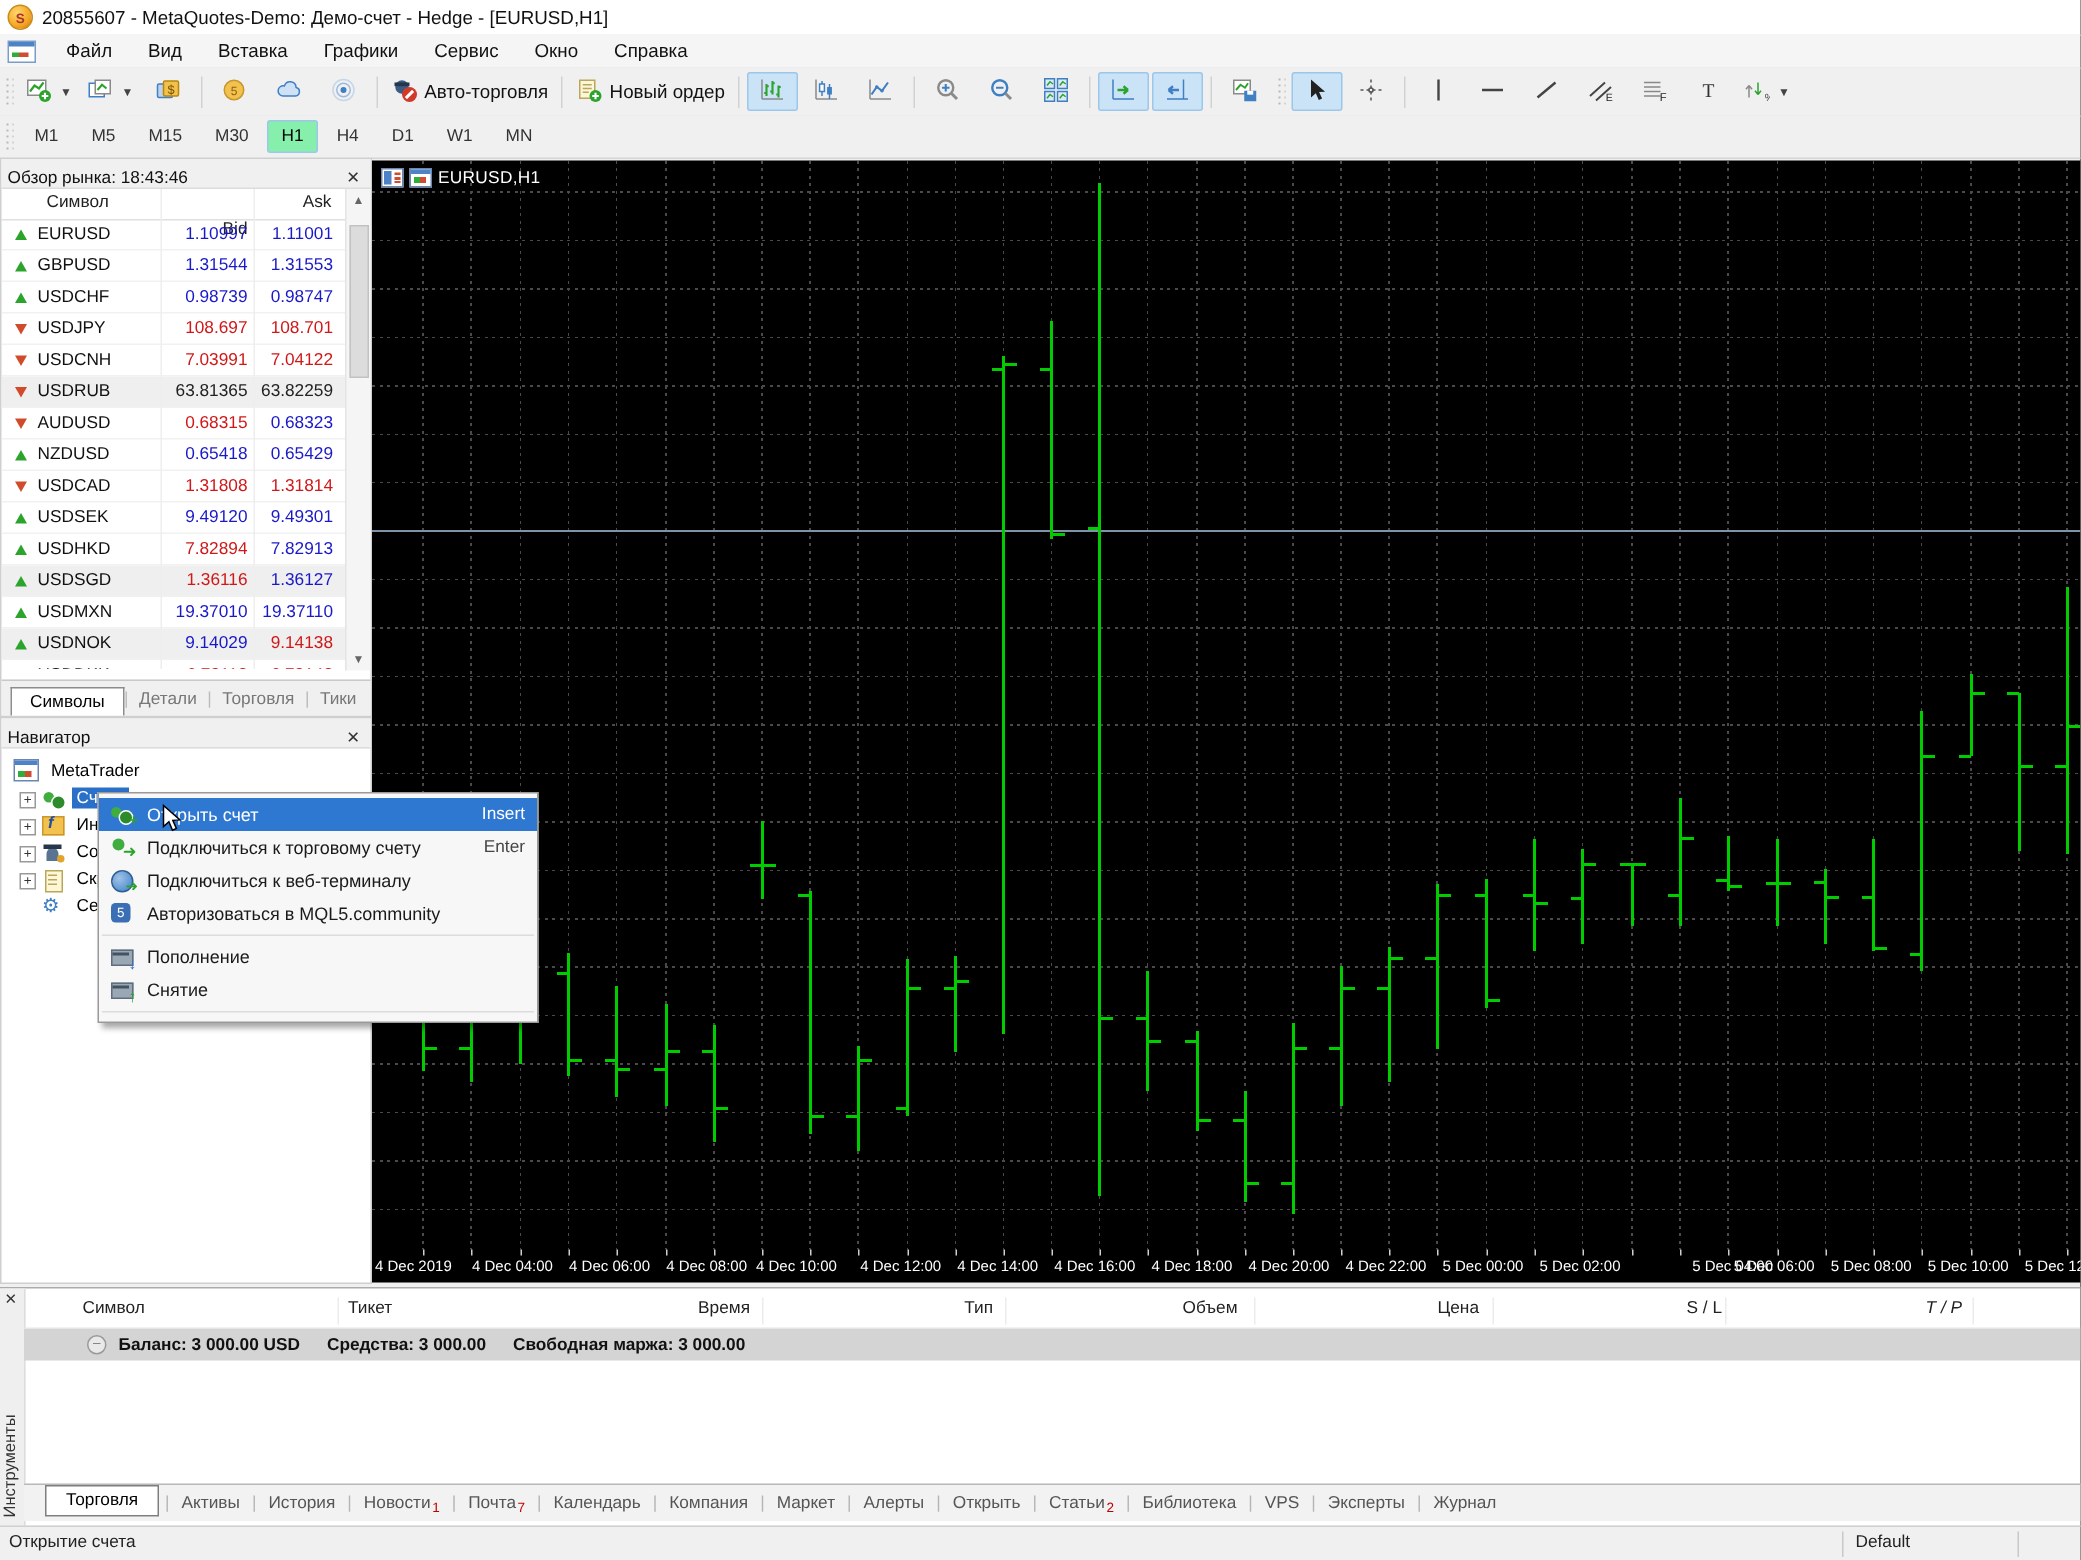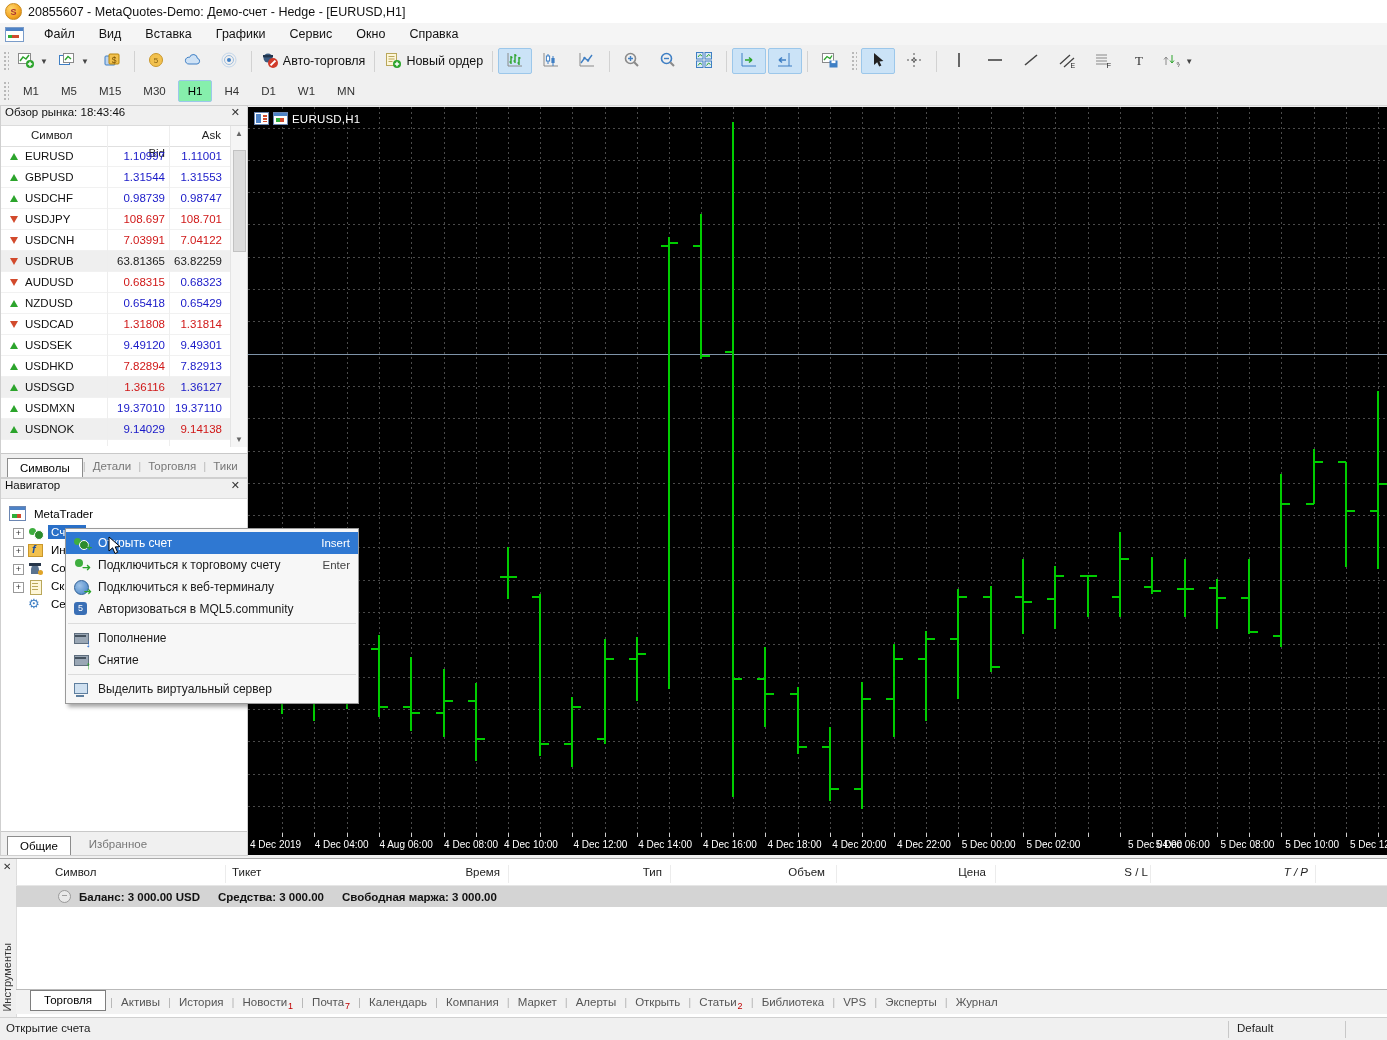--- a/index.html
+++ b/index.html
@@ -27,21 +27,21 @@
   .tbtn{min-width:26px;height:24px;margin:1px;border:1px solid transparent;border-radius:2px;
         display:flex;align-items:center;justify-content:center;gap:4px;padding:0 3px}
   .tbtn.active{background:#cbe3f7;border-color:#9cc7ea}
   .tbtn .cap{font-size:12.5px;color:#111;white-space:nowrap}
   .tsep{width:1px;height:21px;background:#d2d2d2;margin:0 4px}
   .dd{font-size:8px;color:#444;margin-left:1px}
   .tf{padding:4px 9px;margin:0 1px;font-size:11.5px;color:#333;border:1px solid transparent;border-radius:2px}
   .tf.active{background:#86efac;border-color:#9cc7ea;color:#000}
   
   .panel{background:#fff;border:1px solid #cfcfcf}
-  .phead{height:19px;background:#f0f0f0;border-bottom:1px solid #dcdcdc;display:flex;align-items:flex-start;font-size:11.5px;color:#111;padding:0 4px}
+  .phead{height:19px;background:#f0f0f0;border-bottom:1px solid #dcdcdc;display:flex;align-items:flex-end;font-size:11.5px;color:#111;padding:0 4px}
   .phead .x{margin-left:auto;font-size:11px;color:#333;padding:0 3px;font-weight:bold}
   #market-watch{left:0;top:105px;width:246px;height:371px}
   #mw-colheader{position:absolute;left:0;top:20px;width:230px;height:20px;border-bottom:1px solid #e0e0e0;font-size:11.5px;color:#222}
   #mw-rows{position:absolute;left:0;top:40px;width:230px;height:300px;overflow:hidden}
   .mw-row{height:20px;display:flex;align-items:center;position:relative;border-bottom:1px solid #f1f1f1}
   .mw-row.shaded{background:#efefef}
   .arr{width:9px;height:9px;margin:0 6px 0 9px;position:relative}
   .arr.up:before{content:"";position:absolute;left:0;top:1px;border-left:4.5px solid transparent;border-right:4.5px solid transparent;border-bottom:7px solid #2ca42c}
   .arr.down:before{content:"";position:absolute;left:0;top:1px;border-left:4.5px solid transparent;border-right:4.5px solid transparent;border-top:7px solid #d24a2c}
   .sym{font-size:11.5px;color:#111}
@@ -493,24 +493,20 @@
         </span>
         <span class="tlabel">Скрипты</span>
       </div>
       <div class="tree-row">
         <span style="width: 15px; margin-left: 12px;"></span>
         <span class="tico">
           <span style="position:absolute;left:0;top:-2px;color:#3f7fc4;font-size:13px">⚙</span>
         </span>
         <span class="tlabel">Сервисы</span>
       </div>
-    </div>
-  <div class="tabstrip" id="nav-tabs">
-      <span class="tab-active">Общие</span>
-      <span class="tab-plain" style="padding: 3px 18px 5px;">Избранное</span>
     </div>
 </div>
 
 <div id="chart" class="abs">
   <svg id="plot" width="1139" height="726" style="position:absolute;left:0;top:0" shape-rendering="crispEdges">
       <line x1="34" y1="0" x2="34" y2="726" stroke="#4a4a4a" stroke-width="1" stroke-dasharray="2 3"></line>
       <line x1="66" y1="0" x2="66" y2="726" stroke="#4a4a4a" stroke-width="1" stroke-dasharray="2 3"></line>
       <line x1="99" y1="0" x2="99" y2="726" stroke="#4a4a4a" stroke-width="1" stroke-dasharray="2 3"></line>
       <line x1="131" y1="0" x2="131" y2="726" stroke="#4a4a4a" stroke-width="1" stroke-dasharray="2 3"></line>
       <line x1="163" y1="0" x2="163" y2="726" stroke="#4a4a4a" stroke-width="1" stroke-dasharray="2 3"></line>
@@ -674,21 +670,21 @@
       <line x1="1130" y1="377" x2="1139" y2="377" stroke="#00cc00" stroke-width="2"></line>
     </svg>
   <div id="chart-head">
     <div class="wicon a"></div>
     <div class="wicon b"></div>
     <span id="chart-symbol">EURUSD,H1</span>
   </div>
   <div id="xaxis">
       <span class="xl" style="left: 2px;">4 Dec 2019</span>
       <span class="xl" style="left: 66.7px;">4 Dec 04:00</span>
-      <span class="xl" style="left: 131.4px;">4 Aug 06:00</span>
+      <span class="xl" style="left: 131.4px;">4 Dec 06:00</span>
       <span class="xl" style="left: 196.1px;">4 Dec 08:00</span>
       <span class="xl" style="left: 256px;">4 Dec 10:00</span>
       <span class="xl" style="left: 325.5px;">4 Dec 12:00</span>
       <span class="xl" style="left: 390.2px;">4 Dec 14:00</span>
       <span class="xl" style="left: 454.9px;">4 Dec 16:00</span>
       <span class="xl" style="left: 519.6px;">4 Dec 18:00</span>
       <span class="xl" style="left: 584.3px;">4 Dec 20:00</span>
       <span class="xl" style="left: 649px;">4 Dec 22:00</span>
       <span class="xl" style="left: 713.7px;">5 Dec 00:00</span>
       <span class="xl" style="left: 778.4px;">5 Dec 02:00</span>
@@ -777,27 +773,20 @@
     </div>
     <div class="ctx-item">
       <span class="cicon">
         <span style="position:absolute;left:1px;top:2px;width:13px;height:9px;background:#9aa7b5;border:1px solid #5f6e7e"></span>
         <span style="position:absolute;left:2px;top:4px;width:11px;height:2px;background:#45525f"></span>
         <span style="position:absolute;right:-1px;bottom:-3px;color:#2ca42c;font-size:11px;font-weight:bold">↑</span>
       </span>
       <span>Снятие</span>
     </div>
     <div class="ctx-sep"></div>
-    <div class="ctx-item">
-      <span class="cicon">
-        <span style="position:absolute;left:1px;top:1px;width:12px;height:9px;background:#cfe0f0;border:1px solid #5f7f9f"></span>
-        <span style="position:absolute;left:3px;bottom:0;width:8px;height:2px;background:#5f7f9f"></span>
-      </span>
-      <span>Выделить виртуальный сервер</span>
-    </div>
   </div>
 
 <div id="toolbox" class="abs">
   <div id="tb-side">
     <span class="x">✕</span>
     <span id="tb-side-label">Инструменты</span>
   </div>
   <div id="tb-colheader">
       <span class="tb-col" style="left: 39px;">Символ</span>
       <span class="tb-col" style="left: 216px;">Тикет</span>

